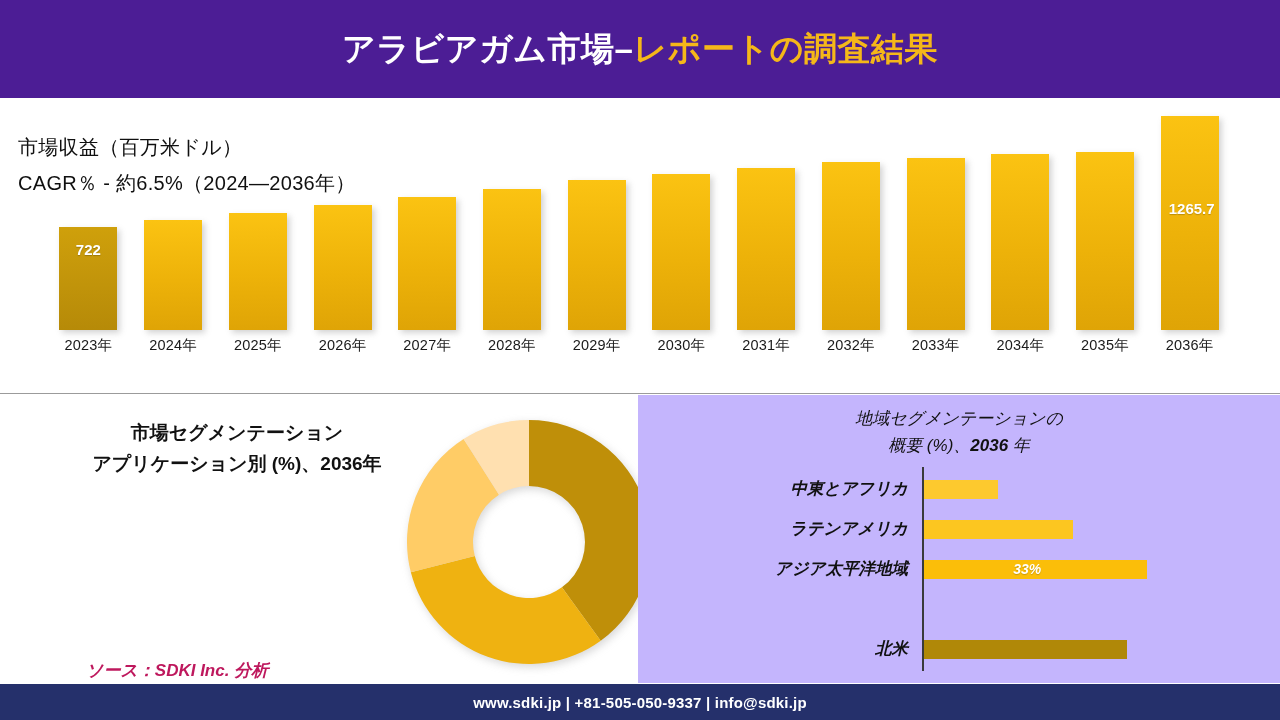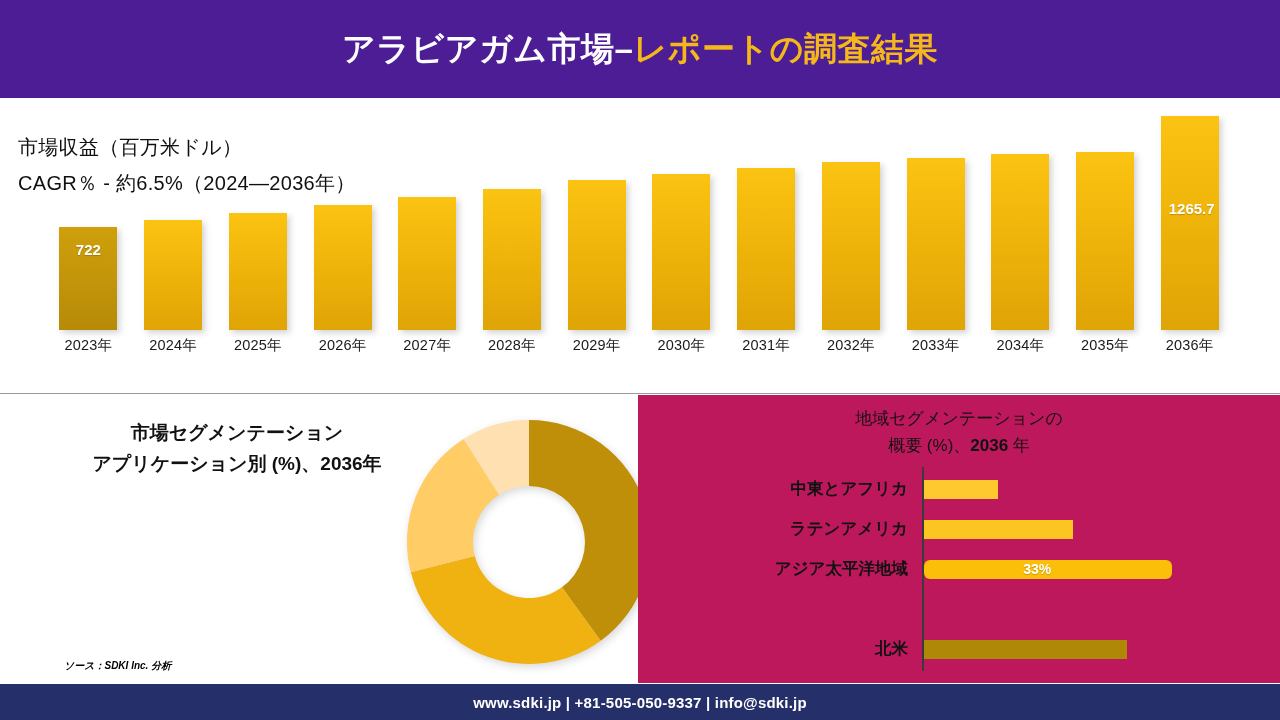--- a/index.html
+++ b/index.html
@@ -119,30 +119,31 @@
   .legend-label { font-size: 14.5px; white-space: nowrap; }
 
   #donut-wrap {
     position: absolute; left: 372px; top: 22px;
     width: 250px; height: 250px;
     filter: drop-shadow(2px 3px 4px rgba(140,140,140,.35));
   }
   #donut-svg { width: 250px; height: 250px; display: block; }
 
   #source-note {
-    position: absolute; left: 32px; top: 264px;
-    font-size: 10px; font-style: italic; font-weight: 700;
-    color: #000000; white-space: nowrap;
+    position: absolute; left: 54px; top: 264px;
+    font-size: 17px; font-style: italic; font-weight: 700;
+    color: #be185d; white-space: nowrap;
   }
 
   
   #region-panel {
     position: absolute; left: 638px; top: 395px;
     width: 642px; height: 288px;
-    background: #be185d;
+    background: #c4b5fd;
+    font-style: italic;
   }
   #region-title {
     position: absolute; left: 0; top: 10px; width: 642px;
     text-align: center;
     font-size: 17px; color: #111; line-height: 27px; font-weight: 400;
   }
   #region-title .yr { font-weight: 700; }
   #region-plot {
     position: absolute; left: 0; top: 72px;
     width: 642px; height: 204px;
@@ -294,21 +295,21 @@
     <div class="region-row" style="top: 2px;">
           <div class="region-label">中東とアフリカ</div>
           <div class="region-bar" style="width: 74px; background: rgb(253, 201, 46);"></div>
         </div>
         <div class="region-row" style="top: 42px;">
           <div class="region-label">ラテンアメリカ</div>
           <div class="region-bar" style="width: 149px; background: rgb(252, 198, 32);"></div>
         </div>
         <div class="region-row" style="top: 82px;">
           <div class="region-label">アジア太平洋地域</div>
-          <div class="region-bar" style="width: 248px; background: rgb(251, 190, 9); border-radius: 6px;">
+          <div class="region-bar" style="width: 223px; background: rgb(251, 190, 9);">
             <span class="region-value">33%</span>
           </div>
         </div>
         <div class="region-row" style="top: 162px;">
           <div class="region-label">北米</div>
           <div class="region-bar" style="width: 203px; background: rgb(176, 136, 8);"></div>
         </div>
       </div>
   </div>
 

